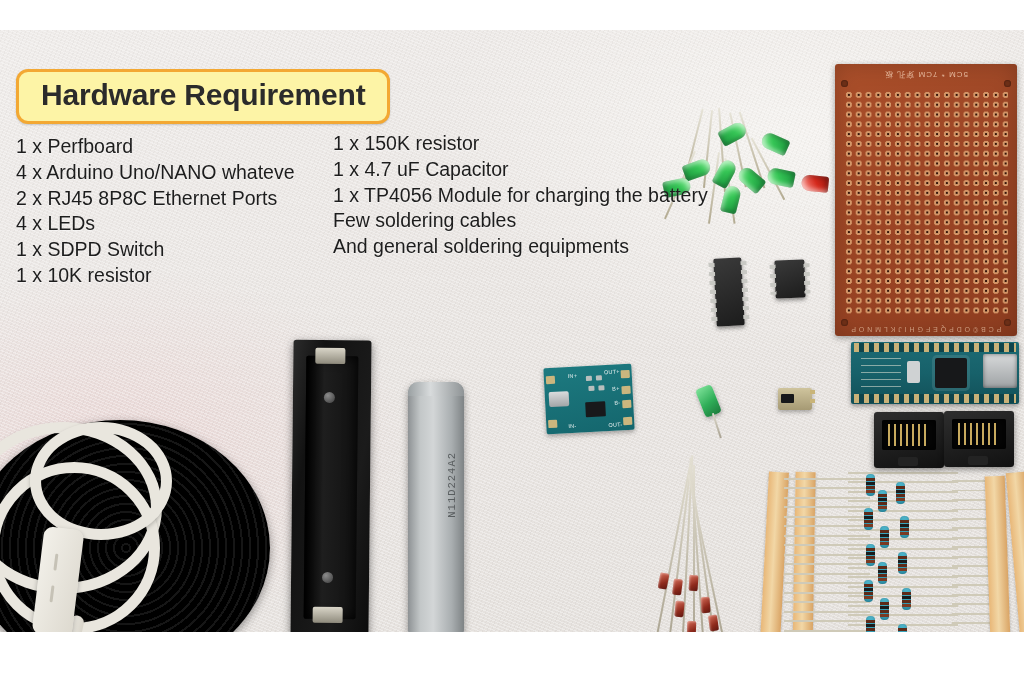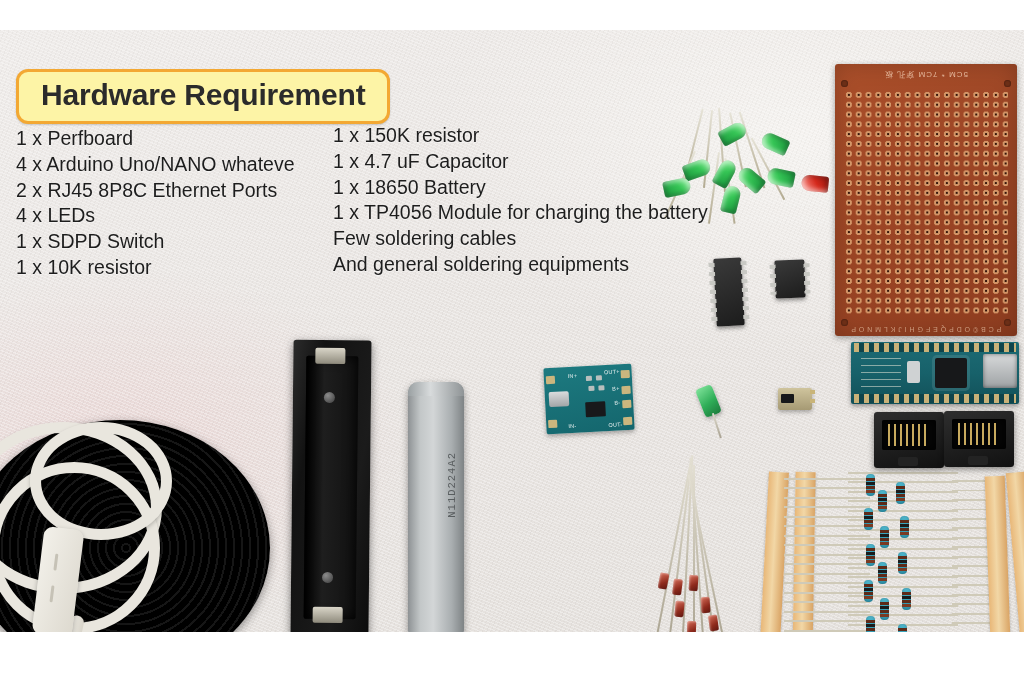--- a/index.html
+++ b/index.html
@@ -59,20 +59,21 @@
 
   
   .list-col {
     position: absolute;
     z-index: 38;
     color: #1d1d1d;
     font-size: 19.5px;
     line-height: 25.8px;
     white-space: nowrap;
     text-shadow: 0 1px 1px rgba(255,255,255,.55);
+    margin-top: 8px;
   }
   #list-left  { left: 16px;  top: 126px; }
   #list-right { left: 333px; top: 123px; }
   .list-col .li { display: block; }
 
   
 
   
   #perfboard {
     left: 835px; top: 34px; width: 182px; height: 272px;
@@ -592,17 +593,16 @@
     <span class="li">1 x Perfboard</span>
     <span class="li">4 x Arduino Uno/NANO whateve</span>
     <span class="li">2 x RJ45 8P8C Ethernet Ports</span>
     <span class="li">4 x LEDs</span>
     <span class="li">1 x SDPD Switch</span>
     <span class="li">1 x 10K resistor</span>
   </div>
 <div class="list-col" id="list-right">
     <span class="li">1 x 150K resistor</span>
     <span class="li">1 x 4.7 uF Capacitor</span>
-    <span class="li">1 x 18650 Battery</span>
     <span class="li">1 x TP4056 Module for charging the battery</span>
     <span class="li">Few soldering cables</span>
     <span class="li">And general soldering equipments</span>
   </div>
 
 </body></html>

